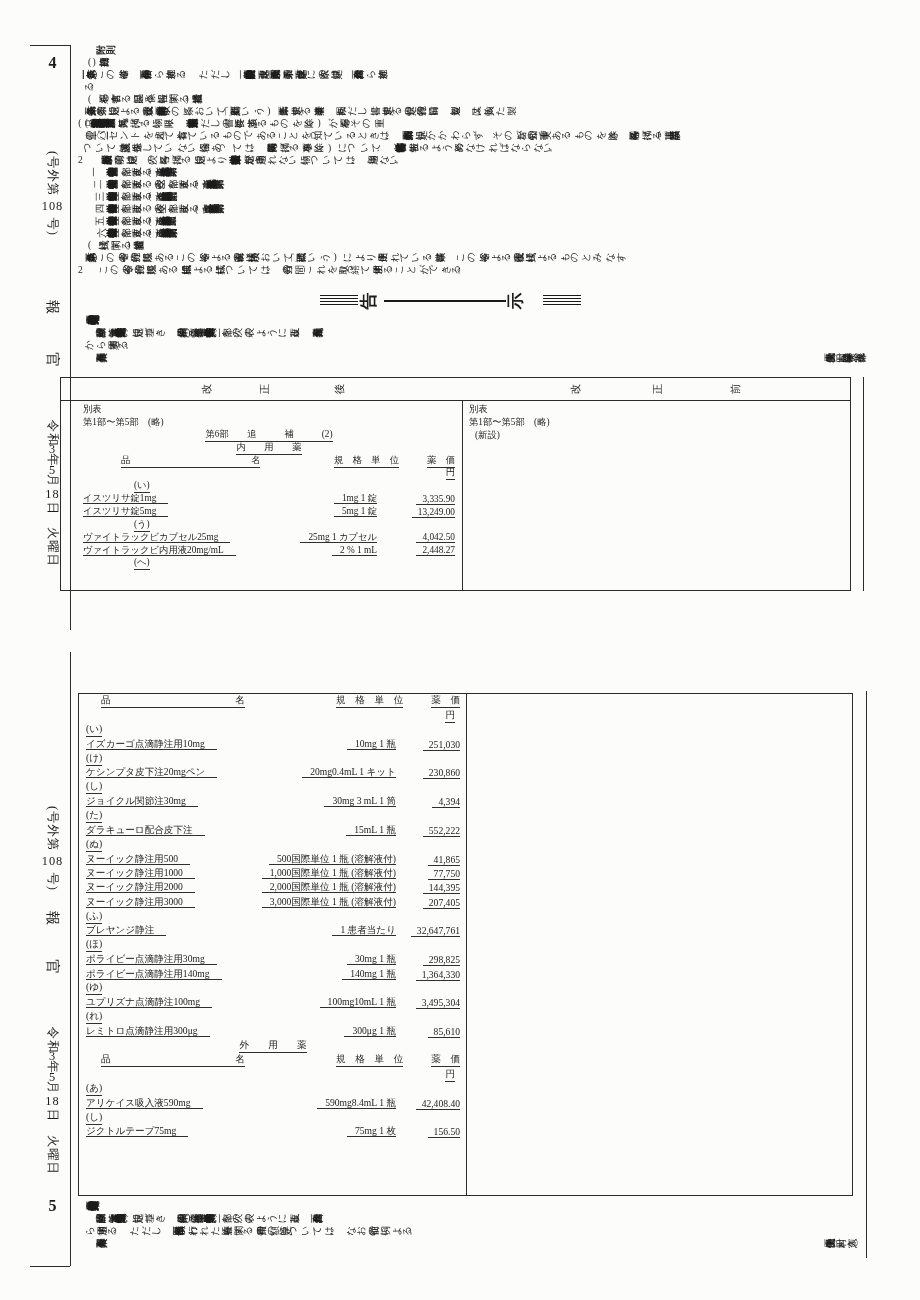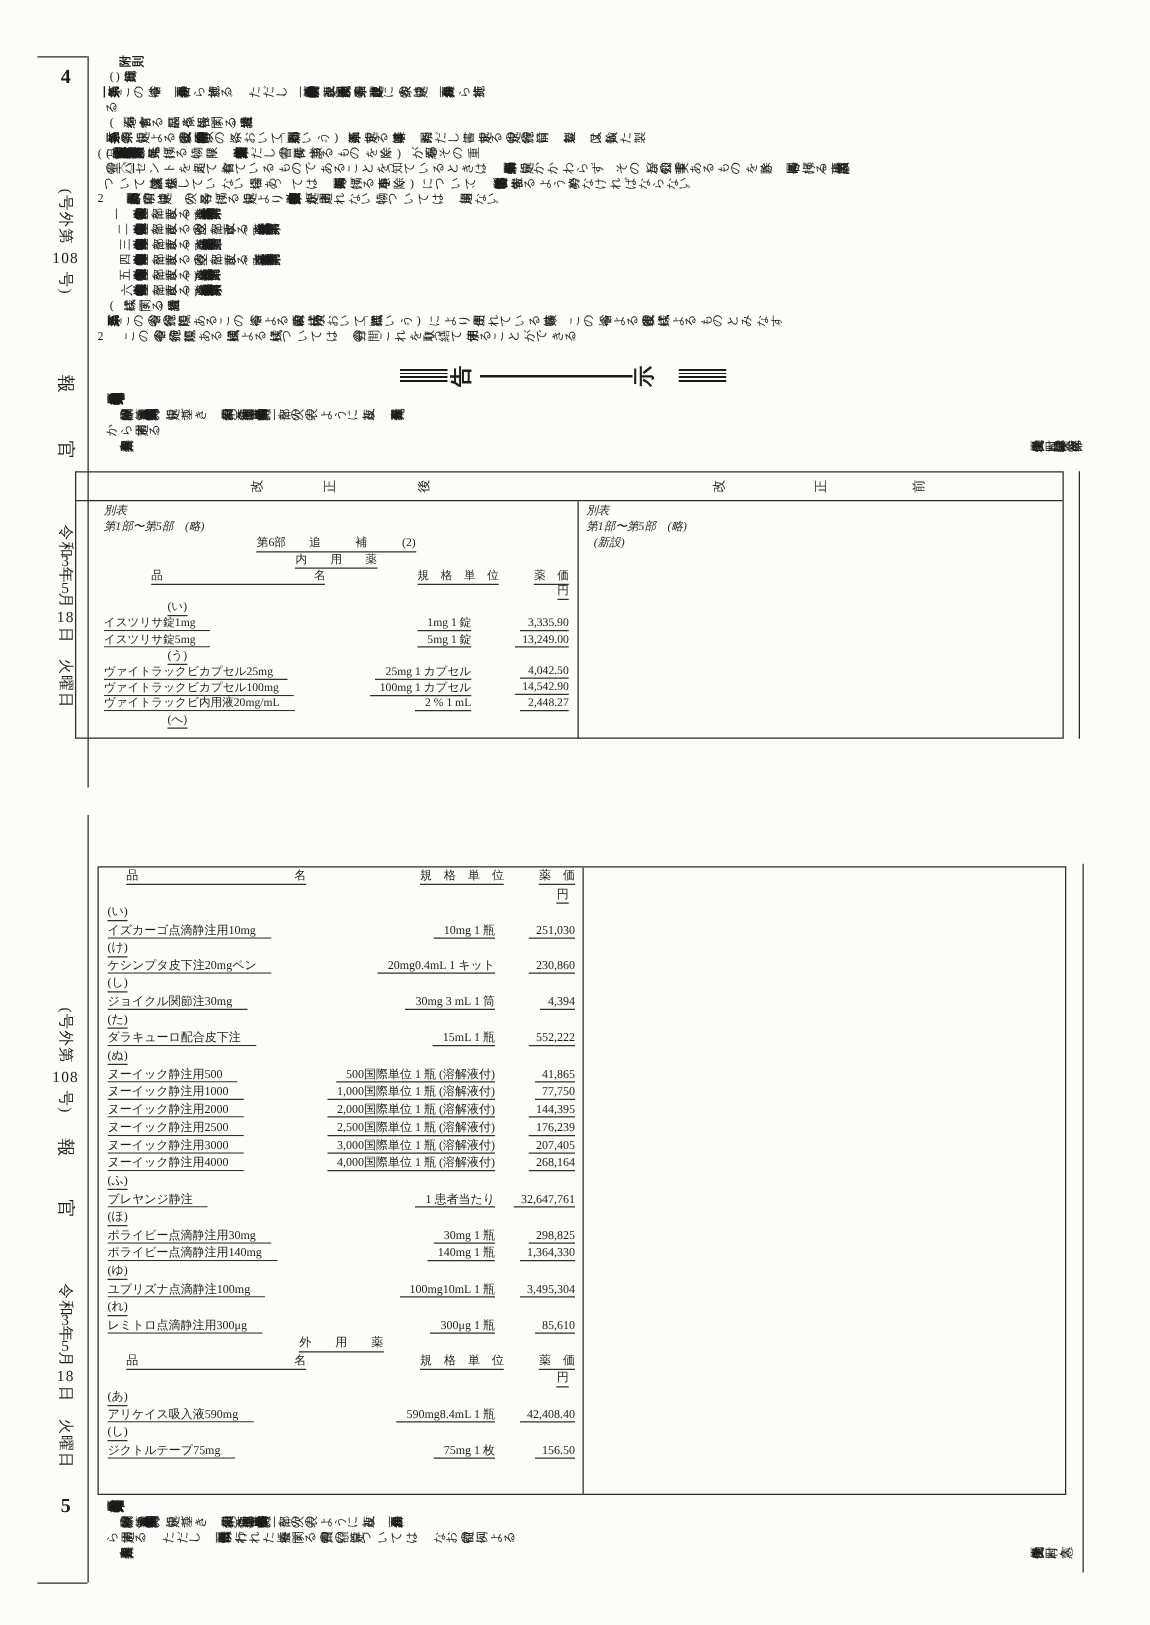--- a/index.html
+++ b/index.html
@@ -56,21 +56,21 @@
   .trow.grow .g{border-bottom:1px solid #2f2f2f;}
   .rowsA .trow.grow{padding-left:73px;}
   .trow.center{justify-content:center;}
   .trow.yen{justify-content:flex-end;}
   .cellA .trow.yen{padding-right:8px;}
   .secT .trow.yen{padding-right:12px;}
   .trow.head .sp{flex:1;}
   .trow.head .gapw{width:28px;}
   .cellA .trow.head .hn{margin-left:38px;}
   .secT .trow.head .hn{margin-left:15px;}
-  .plain{font-size:9.3px;line-height:12.8px;padding-left:6px;white-space:nowrap;font-style:italic;}
+  .plain{font-size:9.3px;line-height:12.8px;padding-left:6px;white-space:nowrap;}
 </style>
 </head>
 <body>
 
 <div class="page">
 
   <div class="hrule" style="left:30px;top:45px;width:40px;"></div>
   <div class="vrule" style="left:70px;top:45px;height:585px;"></div>
   <div class="swrap" style="left:37px;top:45px;width:32px;height:578px;">
     <div class="sin" id="st" style="width:578px;transform:translateX(32px) rotate(90deg);">
@@ -172,25 +172,20 @@
             </div>
             <div class="trow grow">
               <span class="g">(う)</span>
             </div>
             <div class="trow">
               <span class="cn"><span class="u">ヴァイトラックビカプセル25mg</span></span>
               <span class="cu"><span class="u">25mg 1 カプセル</span></span>
               <span class="cp"><span class="u">4,042.50</span></span>
             </div>
             <div class="trow">
-              <span class="cn"><span class="u">ヴァイトラックビカプセル100mg</span></span>
-              <span class="cu"><span class="u">100mg 1 カプセル</span></span>
-              <span class="cp"><span class="u">14,542.90</span></span>
-            </div>
-            <div class="trow">
               <span class="cn"><span class="u">ヴァイトラックビ内用液20mg/mL</span></span>
               <span class="cu"><span class="u">2 % 1 mL</span></span>
               <span class="cp"><span class="u">2,448.27</span></span>
             </div>
             <div class="trow grow">
               <span class="g">(へ)</span>
             </div>
           </div>
       </div>
       <div style="flex:1;padding-top:2px;">
@@ -273,33 +268,23 @@
             <span class="cn"><span class="u">ヌーイック静注用1000</span></span>
             <span class="cu"><span class="u">1,000国際単位 1 瓶 (溶解液付)</span></span>
             <span class="cp"><span class="u">77,750</span></span>
           </div>
           <div class="trow">
             <span class="cn"><span class="u">ヌーイック静注用2000</span></span>
             <span class="cu"><span class="u">2,000国際単位 1 瓶 (溶解液付)</span></span>
             <span class="cp"><span class="u">144,395</span></span>
           </div>
           <div class="trow">
-            <span class="cn"><span class="u">ヌーイック静注用2500</span></span>
-            <span class="cu"><span class="u">2,500国際単位 1 瓶 (溶解液付)</span></span>
-            <span class="cp"><span class="u">176,239</span></span>
-          </div>
-          <div class="trow">
             <span class="cn"><span class="u">ヌーイック静注用3000</span></span>
             <span class="cu"><span class="u">3,000国際単位 1 瓶 (溶解液付)</span></span>
             <span class="cp"><span class="u">207,405</span></span>
-          </div>
-          <div class="trow">
-            <span class="cn"><span class="u">ヌーイック静注用4000</span></span>
-            <span class="cu"><span class="u">4,000国際単位 1 瓶 (溶解液付)</span></span>
-            <span class="cp"><span class="u">268,164</span></span>
           </div>
           <div class="trow grow">
             <span class="g">(ふ)</span>
           </div>
           <div class="trow">
             <span class="cn"><span class="u">ブレヤンジ静注</span></span>
             <span class="cu"><span class="u">1 患者当たり</span></span>
             <span class="cp"><span class="u">32,647,761</span></span>
           </div>
           <div class="trow grow">

